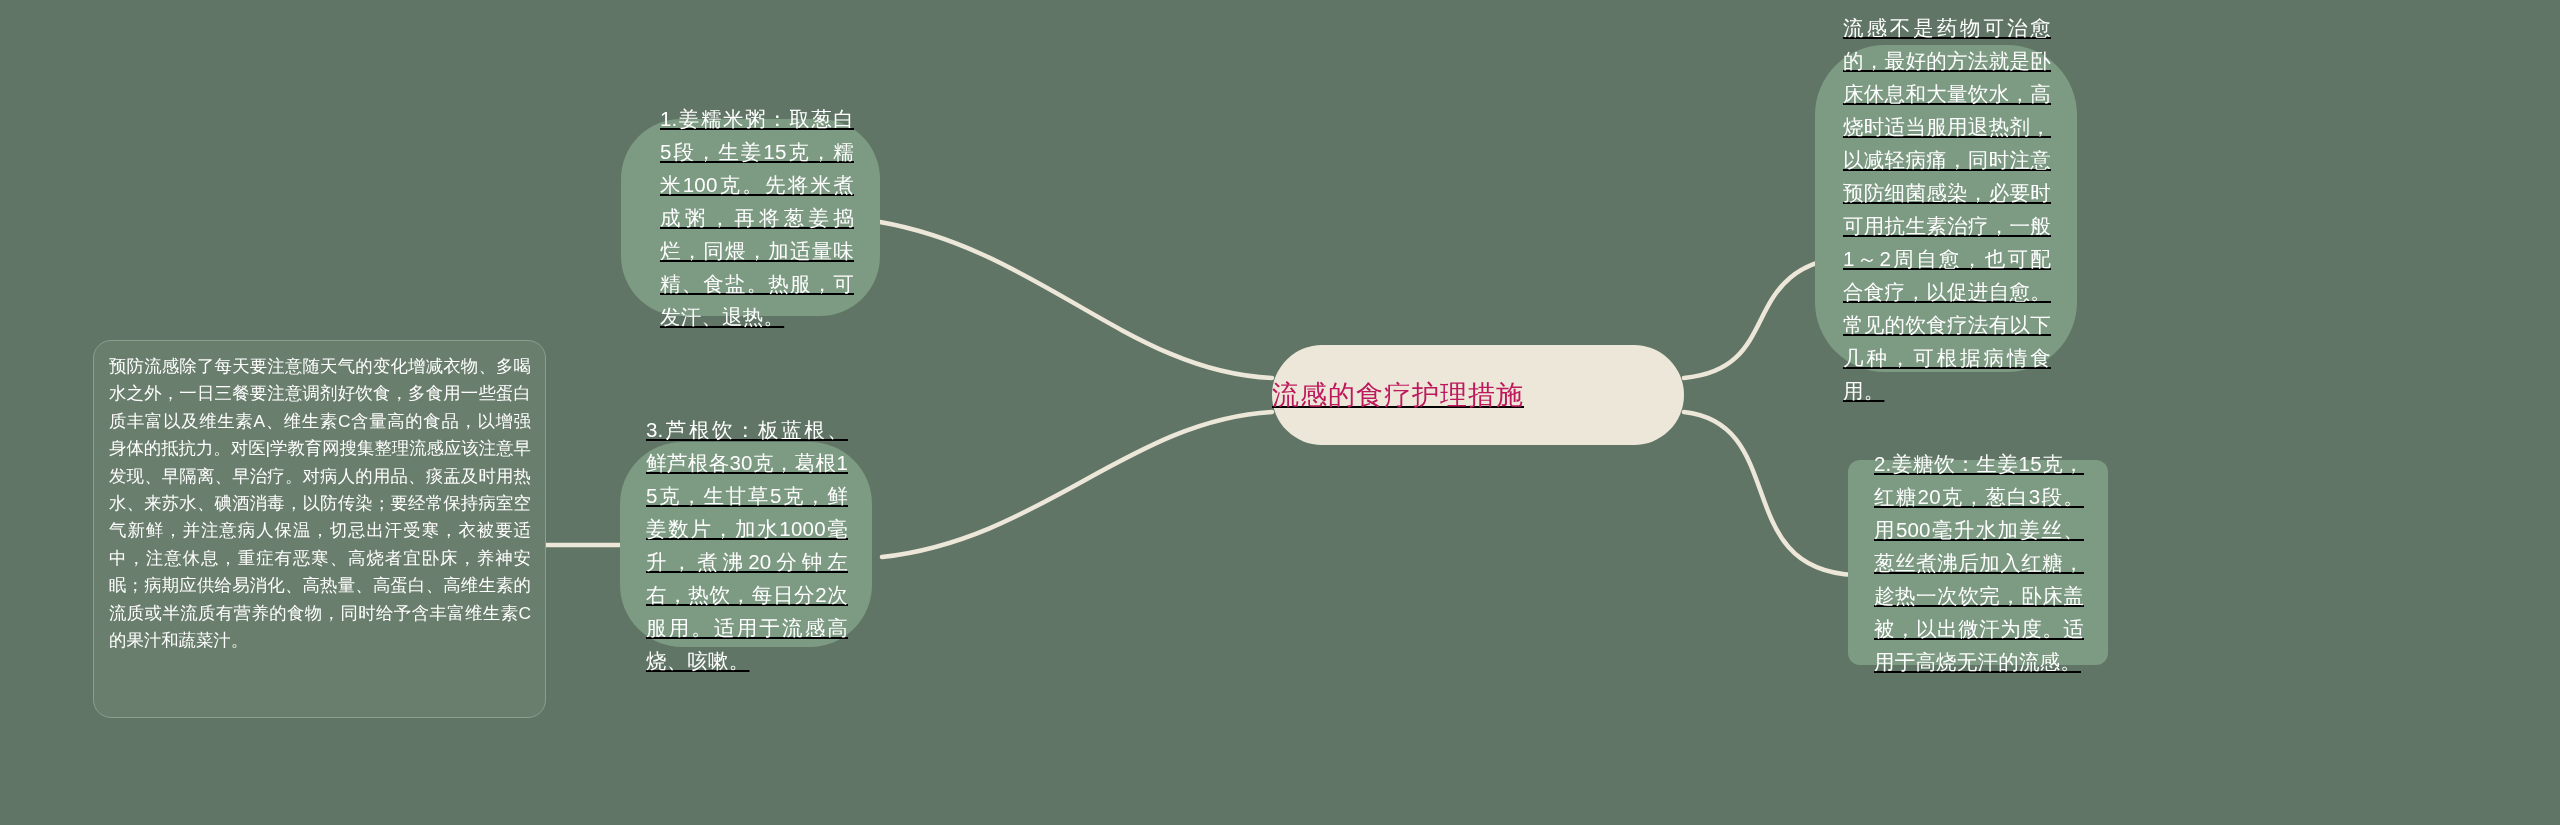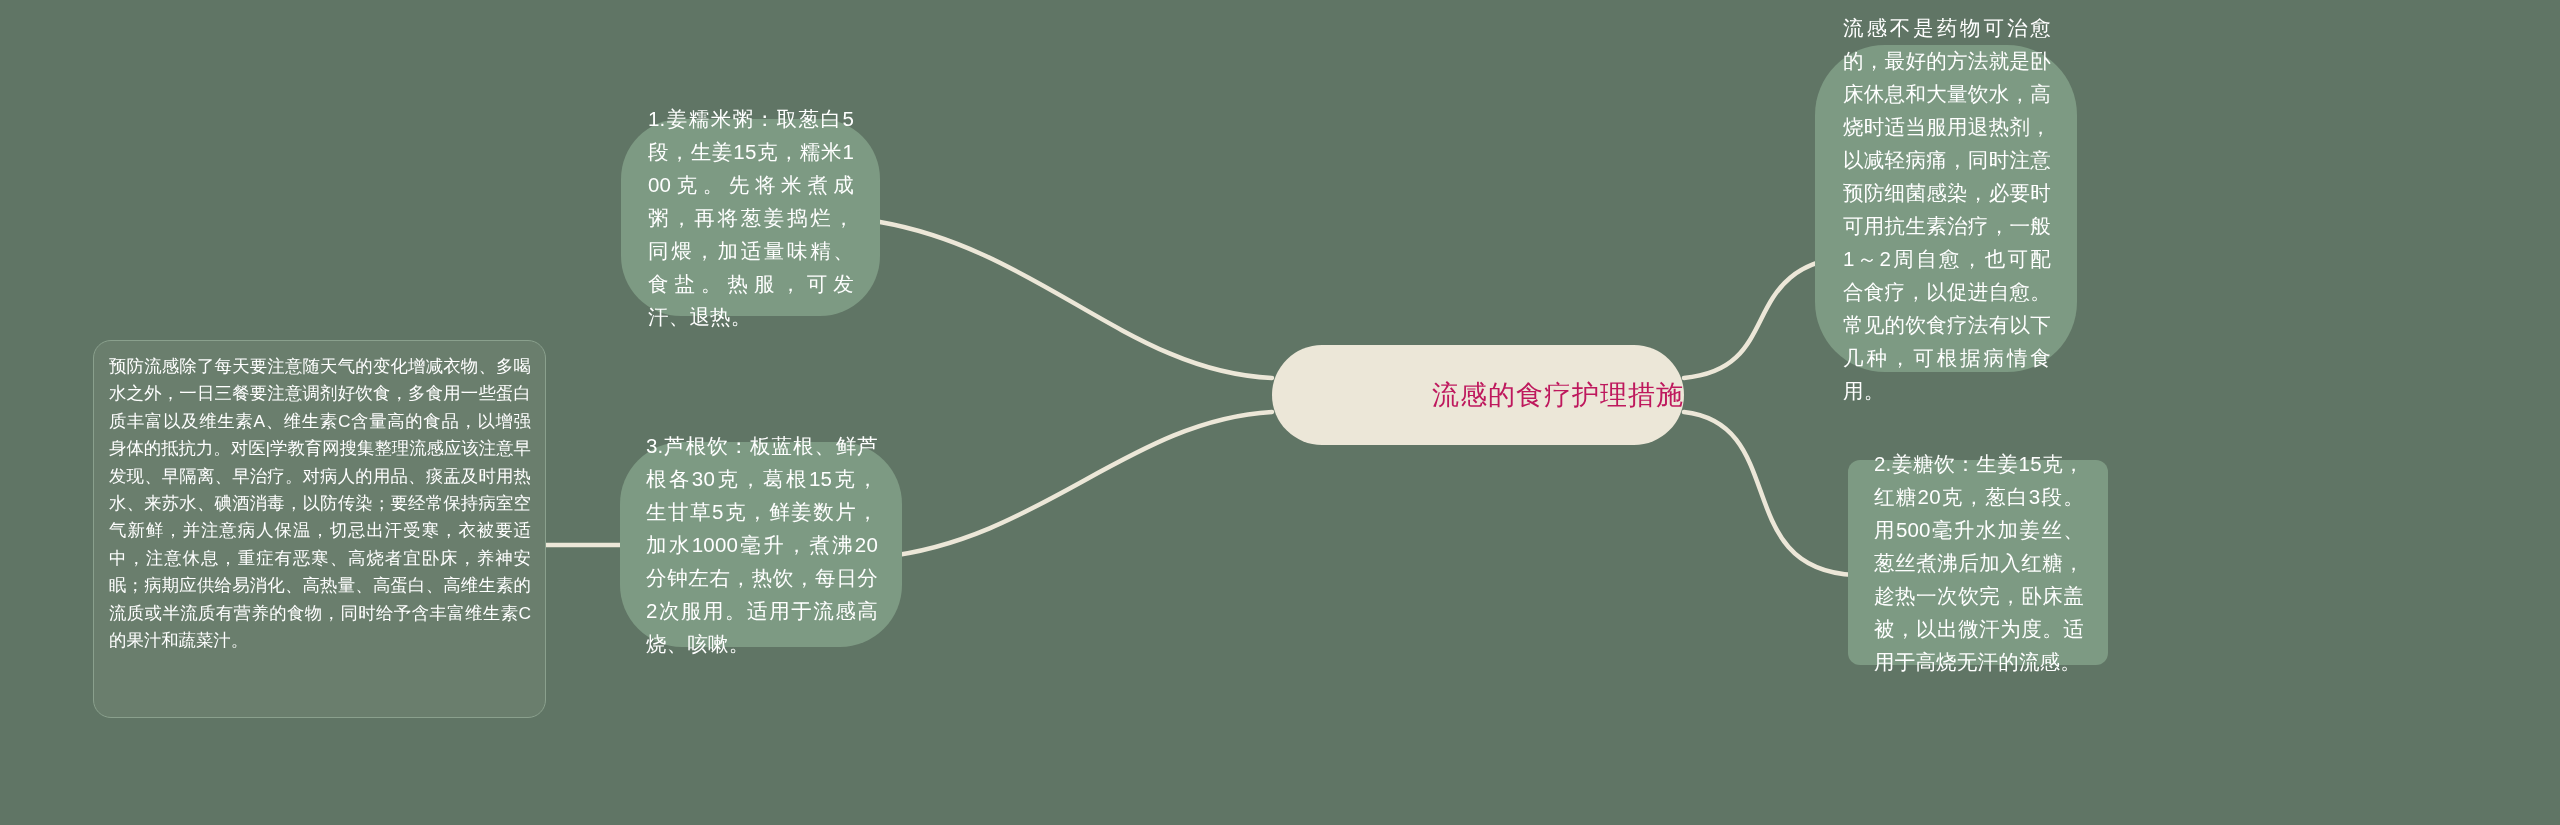--- a/index.html
+++ b/index.html
@@ -11,21 +11,22 @@
   }
   #canvas{position:relative;width:2560px;height:825px;}
 
   svg#edges{position:absolute;left:0;top:0;width:2560px;height:825px;}
 
   .node{
     position:absolute;
     box-sizing:border-box;
     display:flex;
     align-items:center;
-    justify-content:flex-end;
+    justify-content:flex-start;
+    text-decoration:underline;
   }
   .node .txt{
     display:block;
     width:100%;
     color:#ffffff;
     font-size:20.5px;
     line-height:33px;
     letter-spacing:0.2px;
     text-align:justify;
     text-align-last:left;
@@ -34,26 +35,26 @@
 
   
   .bubble{
     background:#7d9a83;
     border-radius:48px;
   }
 
   
   #node-1{
     left:621px;top:119px;width:259px;height:197px;
-    padding:24px 26px 24px 27px;
+    padding:24px 26px 24px 39px;
     border-radius:60px;
   }
   
   #node-3{
-    left:620px;top:442px;width:282px;height:205px;
+    left:620px;top:442px;width:252px;height:205px;
     padding:22px 24px 22px 26px;
     border-radius:62px;
   }
   
   #node-intro{
     left:1815px;top:45px;width:262px;height:327px;
     padding:26px 26px 26px 28px;
     border-radius:70px;
   }
   

